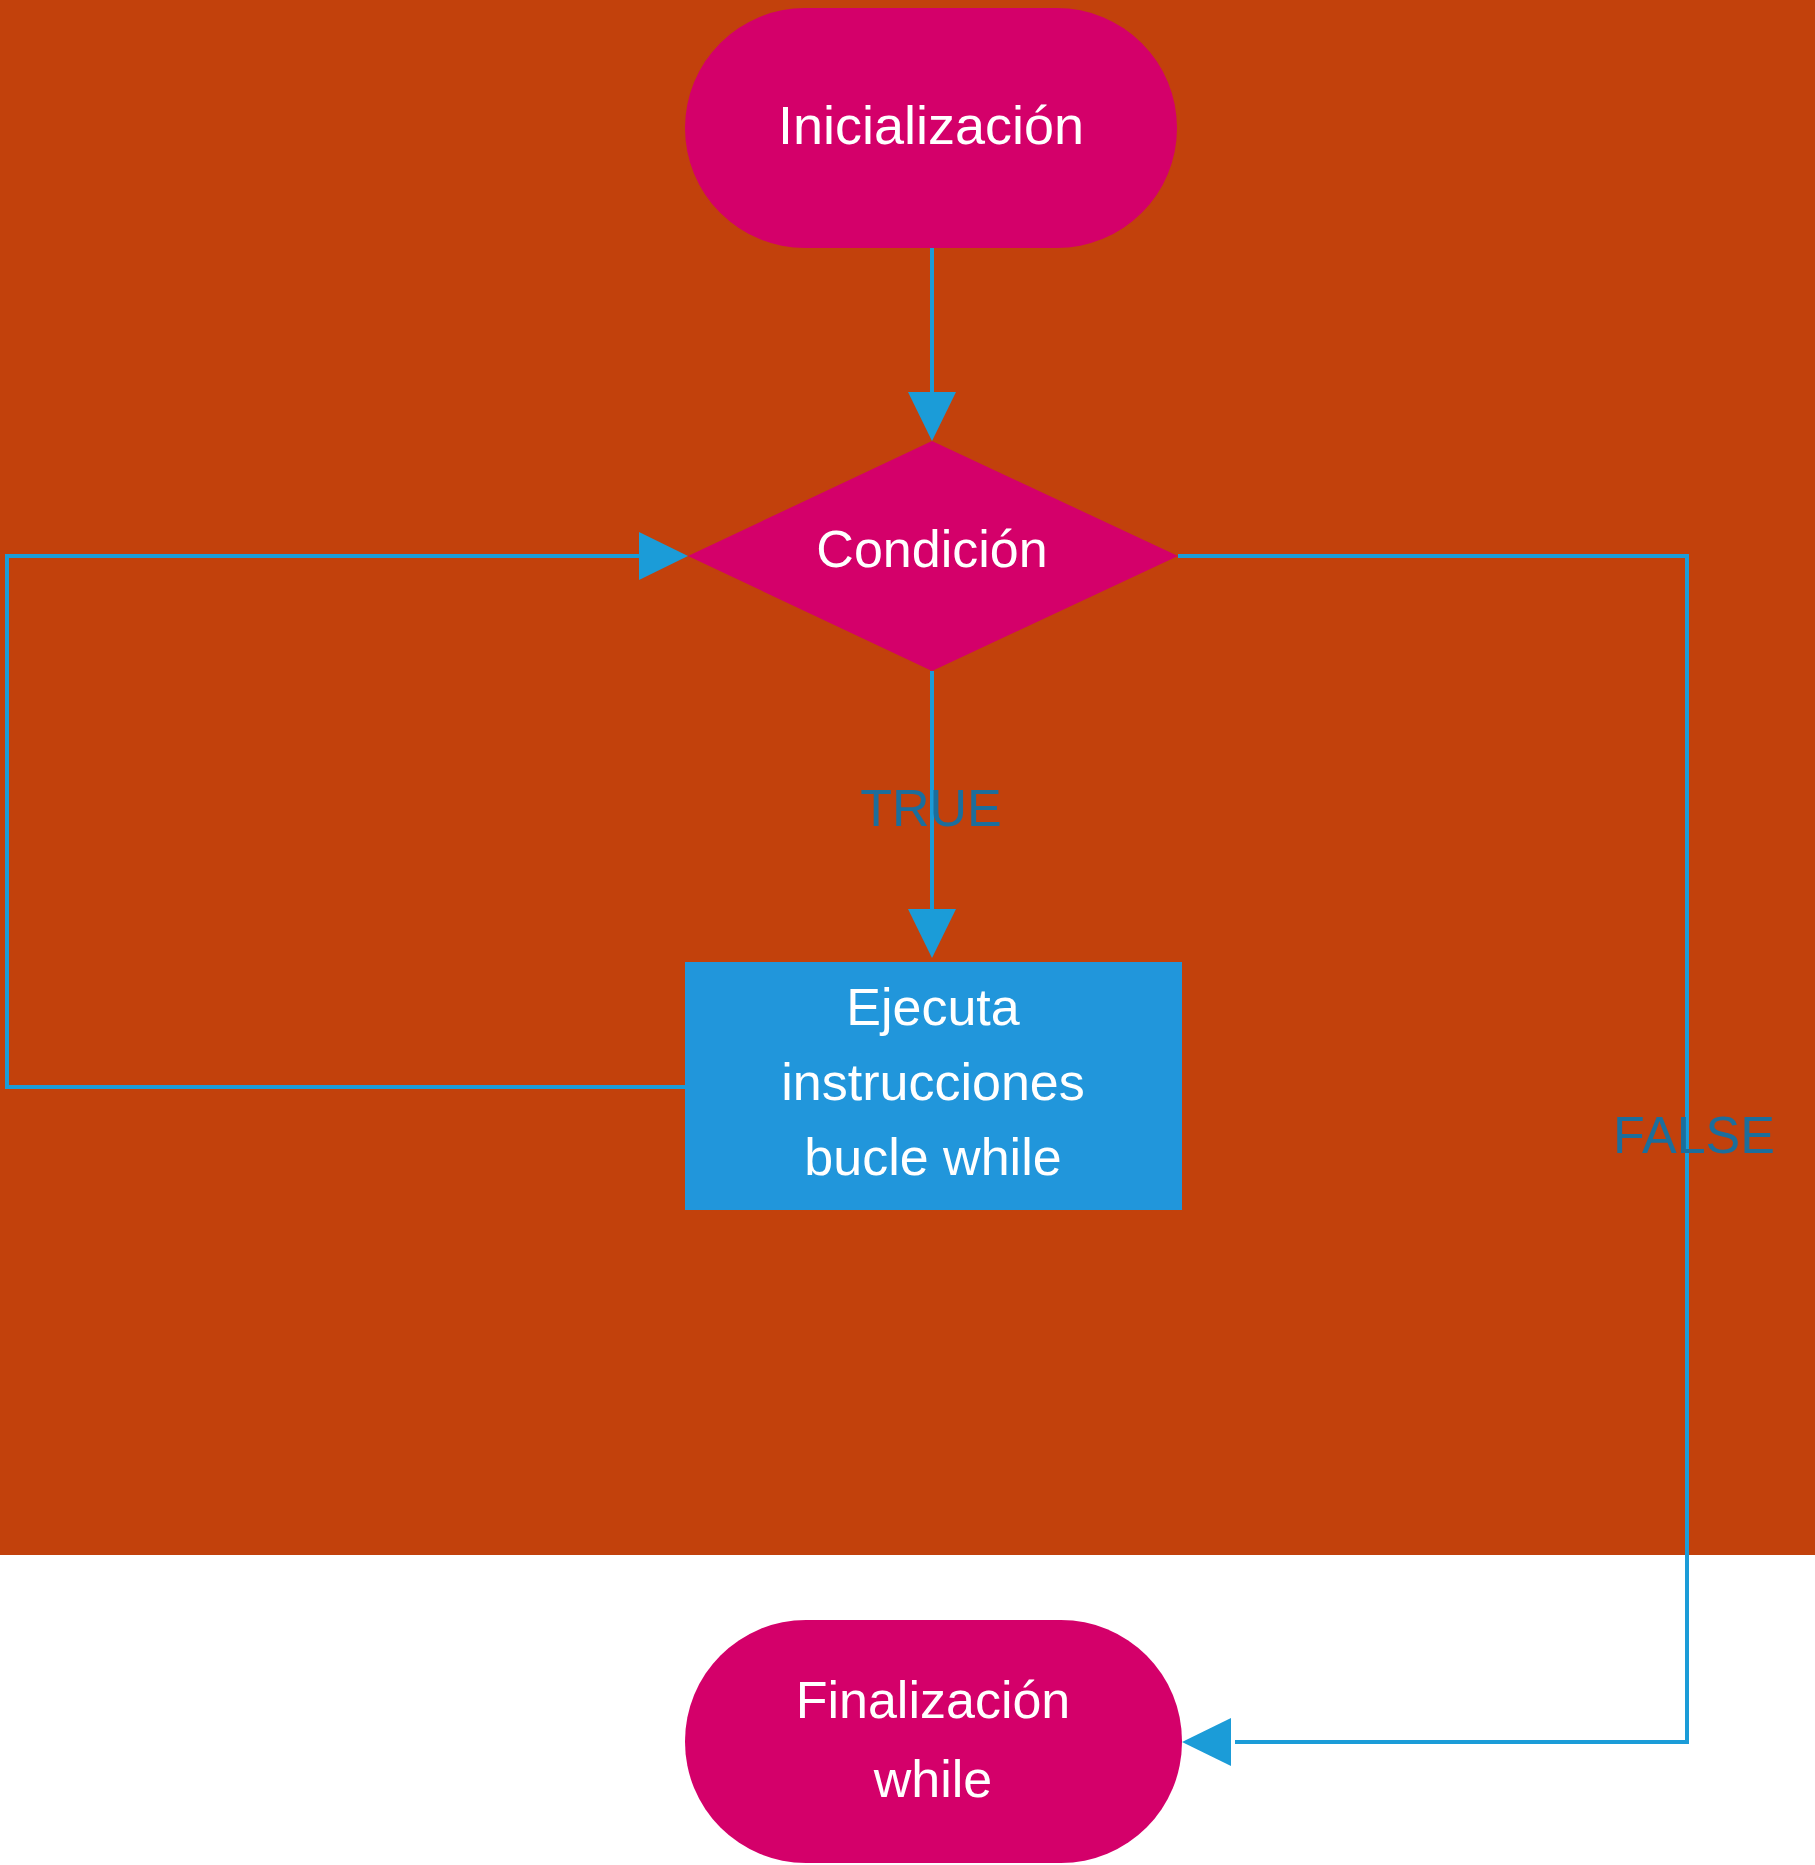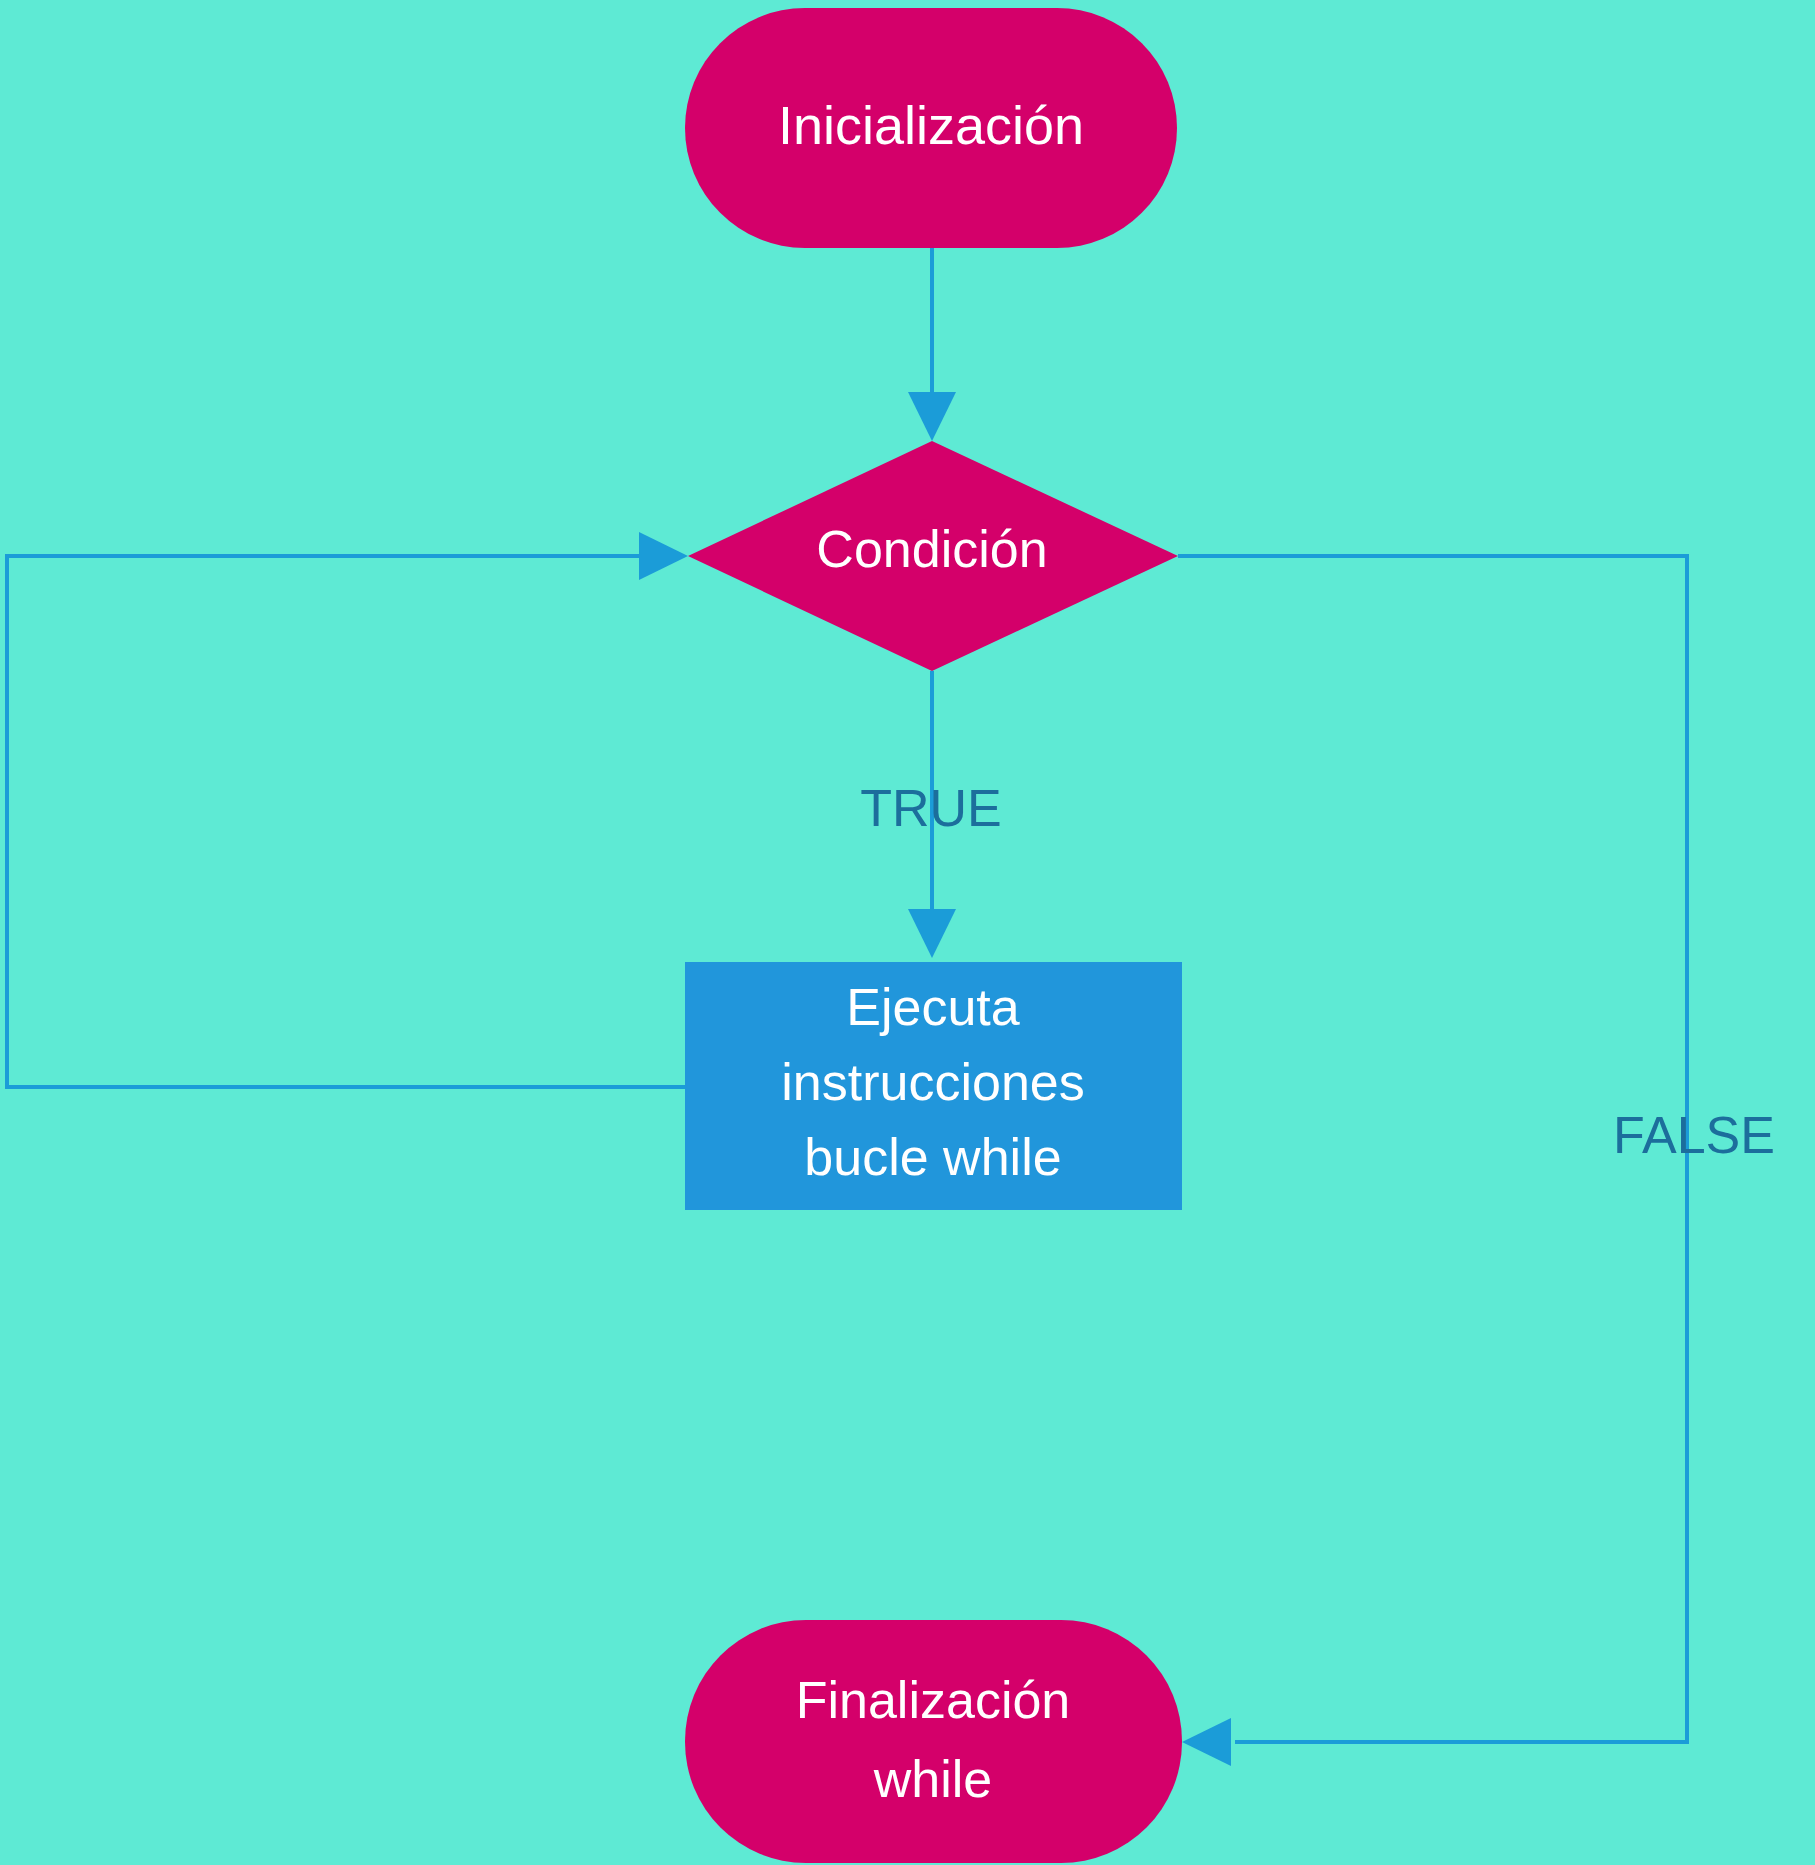--- a/index.html
+++ b/index.html
@@ -9,22 +9,22 @@
   }
   body {
     width: 1815px;
     height: 1865px;
     font-family: "Liberation Sans", sans-serif;
     overflow: hidden;
   }
   #flowchart-canvas {
     position: relative;
     width: 1815px;
-    height: 1865px;
-    background: #5eead4;
+    height: 1555px;
+    background: #c2410c;
   }
   svg#flow-svg {
     position: absolute;
     top: 0;
     left: 0;
     width: 1815px;
     height: 1865px;
   }
   .node-label {
     font-family: "Liberation Sans", sans-serif;

